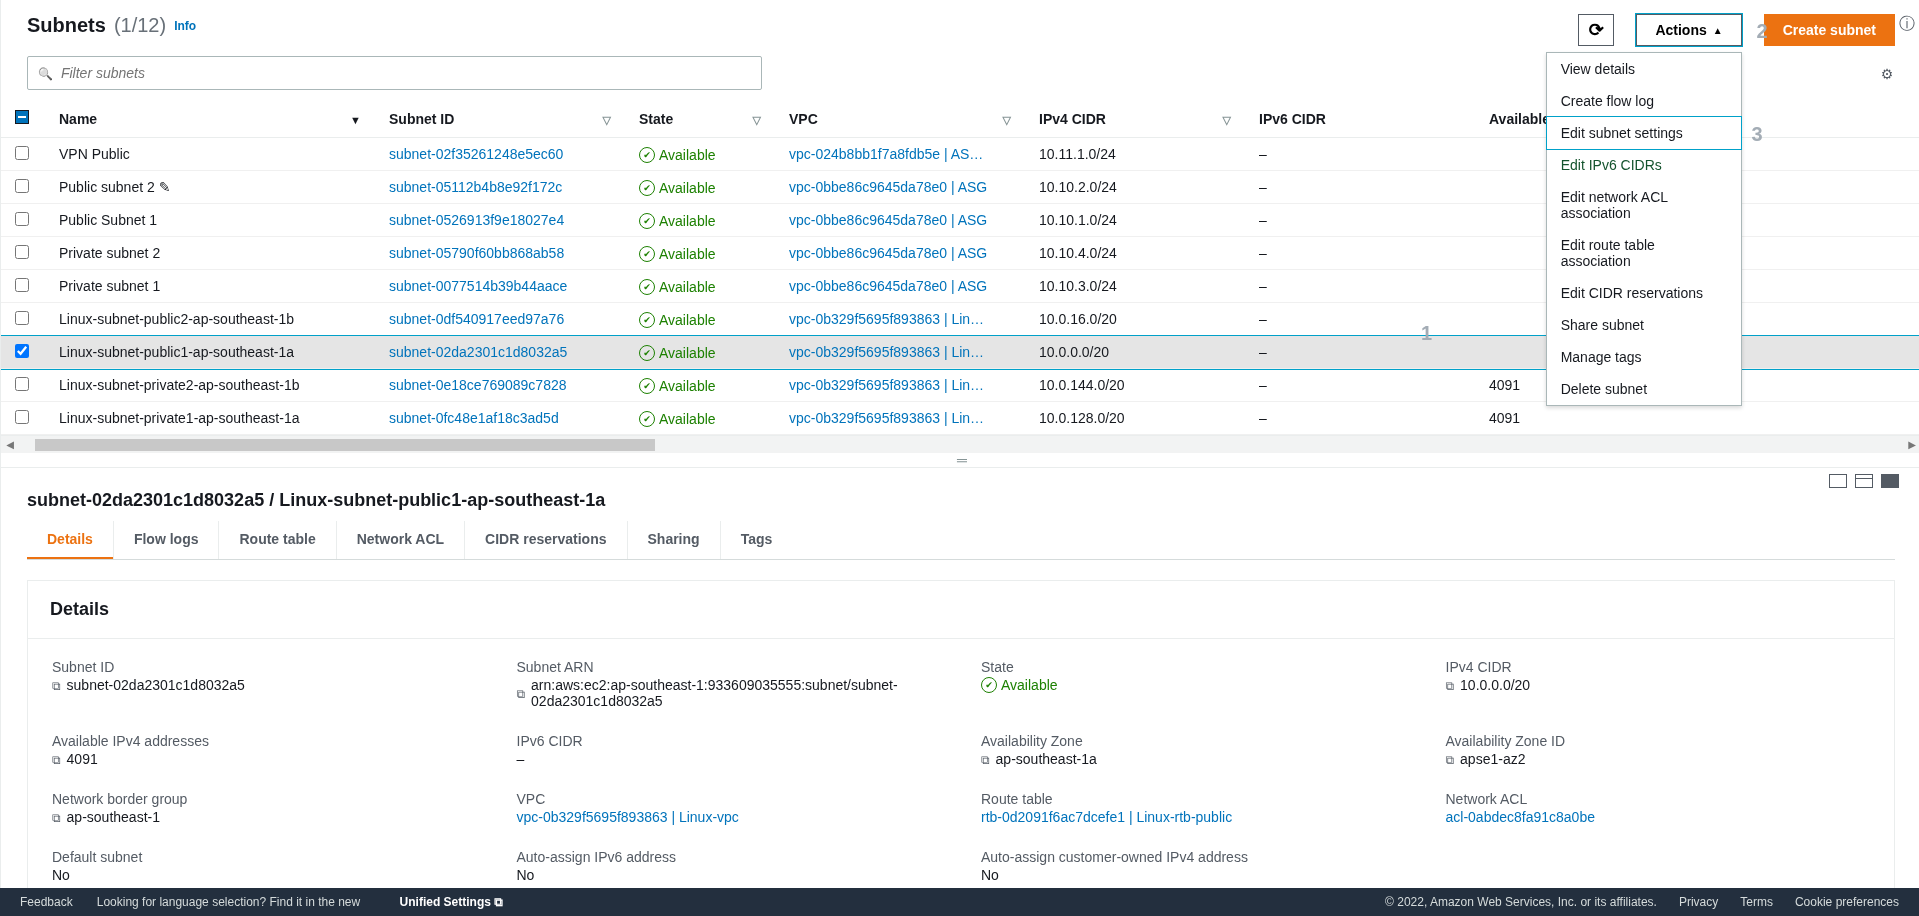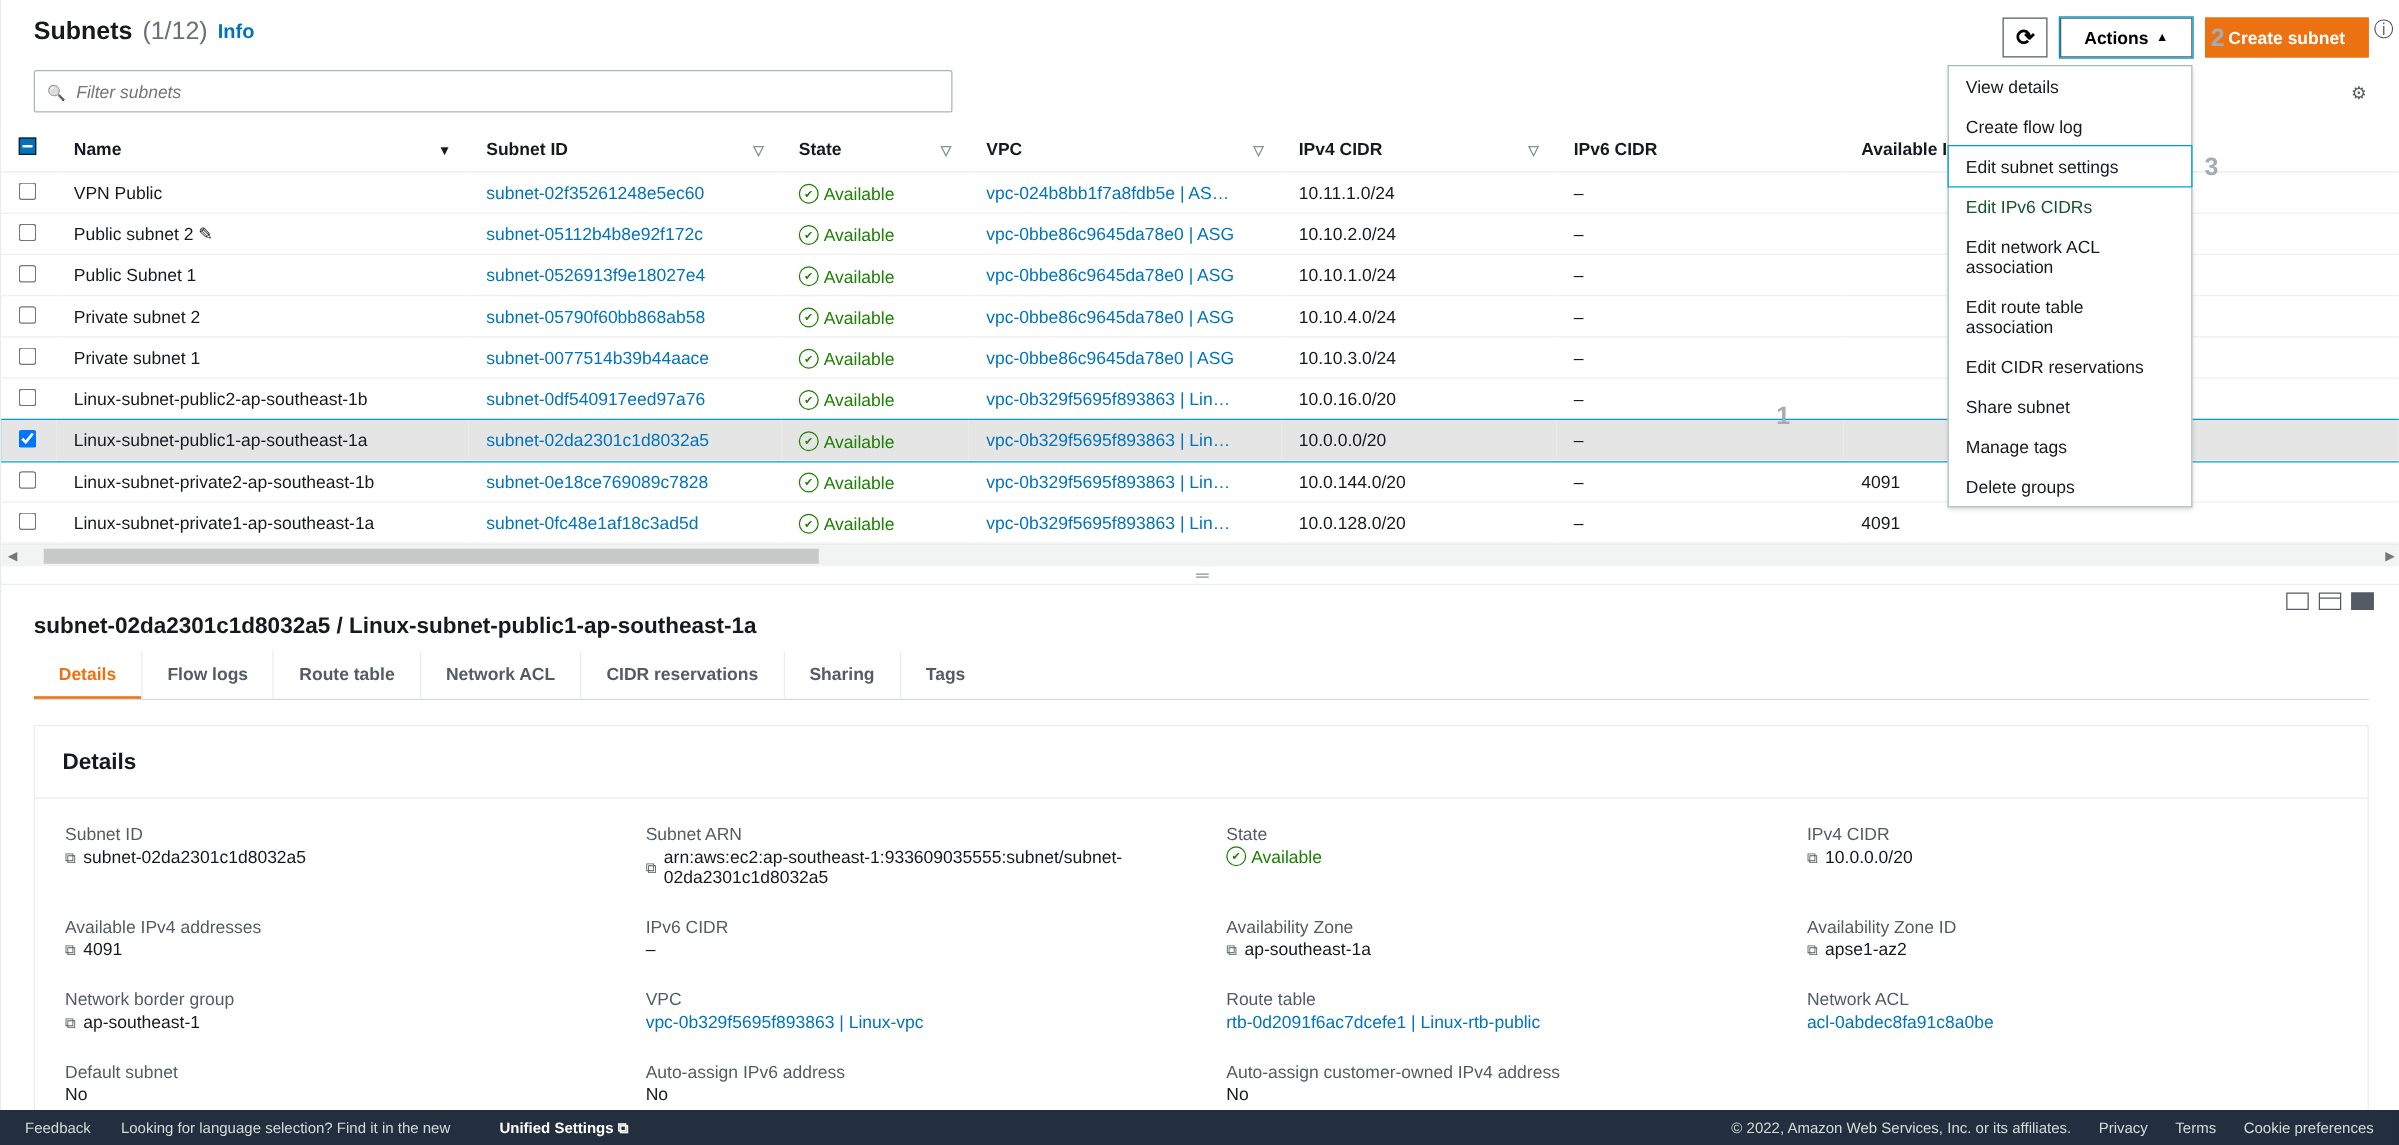--- a/index.html
+++ b/index.html
@@ -15,22 +15,22 @@
 .sidebar-item.active { color: #ec7211; font-weight: 700; }
 .sidebar-header { padding: 6px 24px 6px 16px; font-weight: 700; color: #16191f; display: flex; align-items: center; gap: 6px; cursor: pointer; }
 .sidebar-top { padding: 4px 24px 4px 32px; display: flex; justify-content: space-between; align-items: center; }
 .filter-label { padding: 8px 24px 4px 32px; color: #16191f; font-weight: 400; }
 .ext-icon::before { content:"⧉"; font-size:12px; }
 
 .main { flex:1; display:flex; flex-direction:column; position:relative; }
 .content-header { padding: 14px 26px 10px 26px; display:flex; justify-content:space-between; align-items:flex-start; }
 .page-title { font-size: 20px; font-weight:700; display:flex; align-items:center; gap:8px; }
 .page-title .count { font-weight:400; color:#687078; }
-.info-link { color:#0073bb; font-size:16px; font-weight:700; }
-.header-actions { display:flex; gap:10px; align-items:center; position:relative;padding-left:35px; }
+.info-link { color:#0073bb; font-size:12px; font-weight:700; }
+.header-actions { display:flex; gap:22px; align-items:center; position:relative;padding-left:35px; }
 .btn { border:1px solid #545b64; background:#fff; padding: 6px 18px; height:32px; font-weight:700; cursor:pointer; display:inline-flex; align-items:center; gap:6px; font-size:14px; }
 .btn-icon { width:36px; padding:0; justify-content:center; }
 .btn-primary { background:#ec7211; border-color:#ec7211; color:#fff; }
 .refresh-icon::before { content:"⟳"; font-size:18px; }
 
 .filter-box { margin: 0 26px 10px 26px; border:1px solid #aab7b8; border-radius:2px; height:34px; width:735px; display:flex; align-items:center; padding:0 10px; gap:8px; }
 .search-icon::before { content:"🔍"; font-size:12px; filter:grayscale(1); }
 .filter-box input { border:none; outline:none; font-size:14px; flex:1; font-style:italic; color:#3b82f6; }
 
 .table-wrap { position:relative; overflow:auto; }
@@ -154,21 +154,21 @@
           <div class="actions-menu" id="actions-menu">
               <div class="mi">View details</div>
               <div class="mi">Create flow log</div>
               <div class="mi menu-highlight" style="position: relative;">Edit subnet settings<span class="annotation" style="right: -22px; top: 6px;">3</span></div>
               <div class="mi disabled">Edit IPv6 CIDRs</div>
               <div class="mi">Edit network ACL association</div>
               <div class="mi">Edit route table association</div>
               <div class="mi">Edit CIDR reservations</div>
               <div class="mi">Share subnet</div>
               <div class="mi">Manage tags</div>
-              <div class="mi">Delete groups</div>
+              <div class="mi">Delete subnet</div>
             </div>
         </div>
         <button class="btn btn-primary">Create subnet</button>
       </div>
     </div>
 
     <div class="filter-box">
       <span class="search-icon"></span>
       <input type="text" placeholder="Filter subnets" style="">
     </div>

